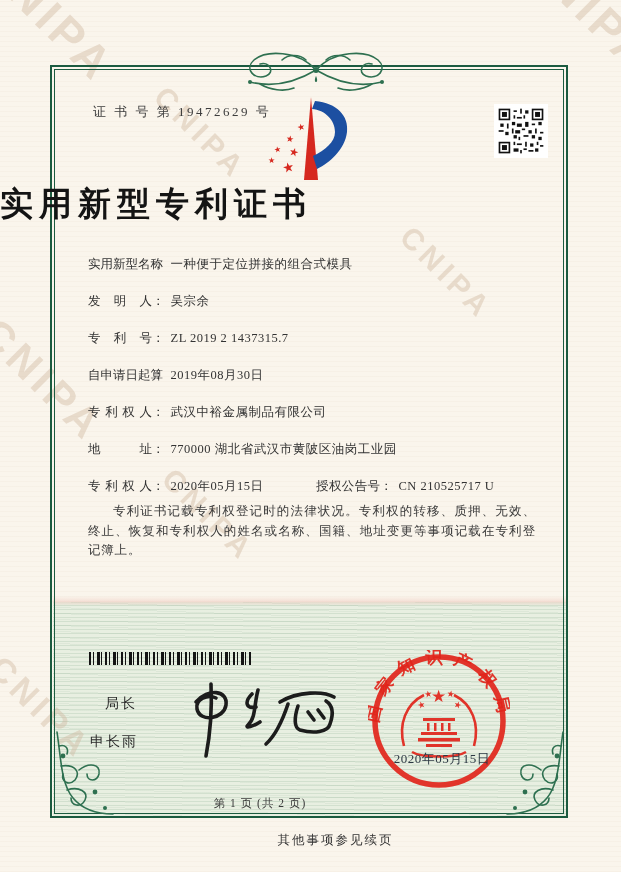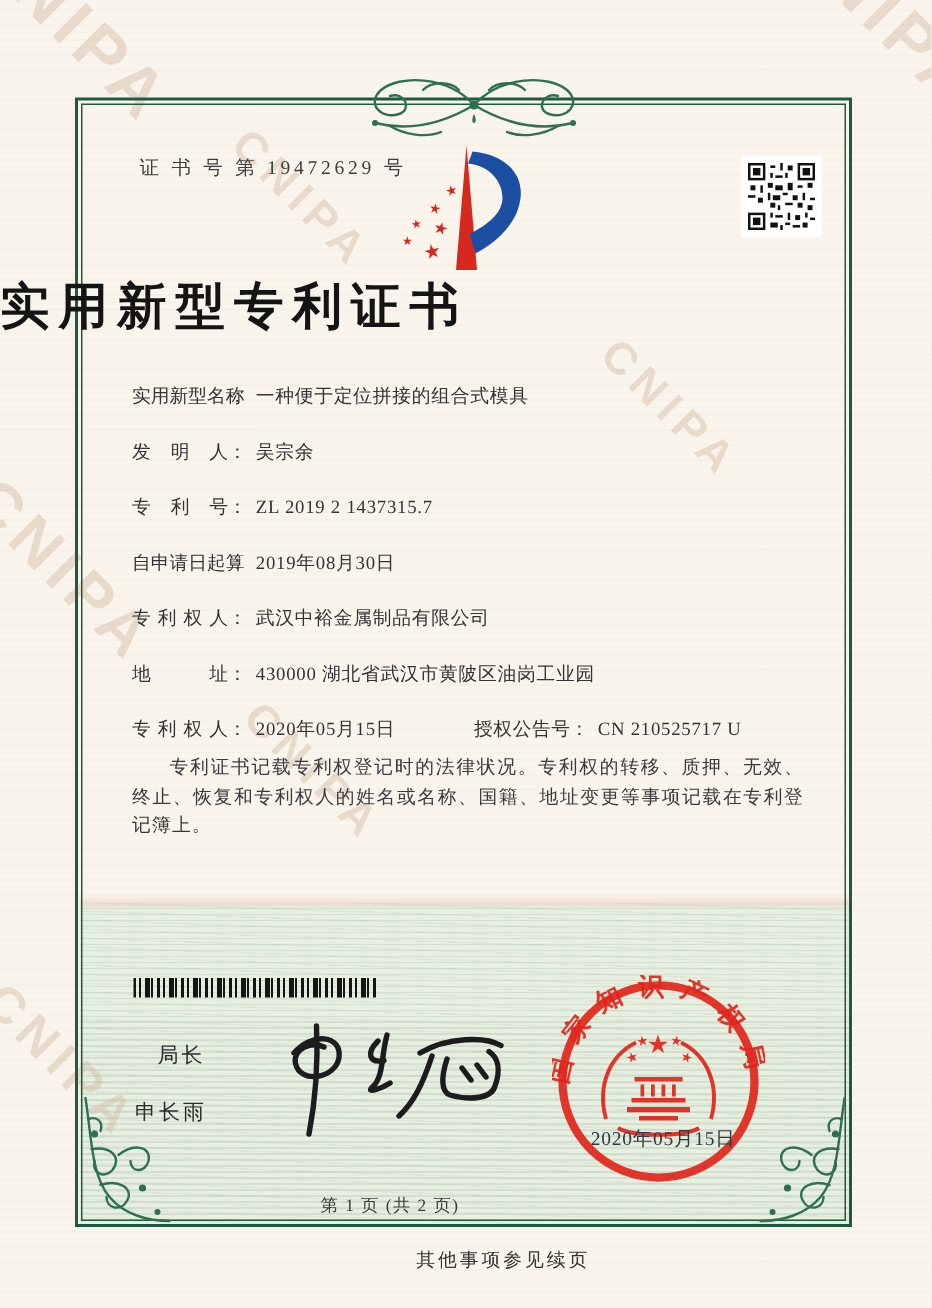--- a/index.html
+++ b/index.html
@@ -245,21 +245,21 @@
   <div class="frow" style="top:330px">
     <span class="flabel">专利号</span><span class="fcolon">：</span><span class="fvalue">ZL 2019 2 1437315.7</span>
   </div>
   <div class="frow" style="top:367px">
     <span class="flabel">自申请日起算</span><span class="fcolon">：</span><span class="fvalue">2019年08月30日</span>
   </div>
   <div class="frow" style="top:404px">
     <span class="flabel">专利权人</span><span class="fcolon">：</span><span class="fvalue">武汉中裕金属制品有限公司</span>
   </div>
   <div class="frow" style="top:441px">
-    <span class="flabel">地址</span><span class="fcolon">：</span><span class="fvalue">430000 湖北省武汉市黄陂区油岗工业园</span>
+    <span class="flabel">地址</span><span class="fcolon">：</span><span class="fvalue">770000 湖北省武汉市黄陂区油岗工业园</span>
   </div>
   <div class="frow" style="top:478px">
     <span class="flabel">专利权人</span><span class="fcolon">：</span><span class="fvalue">2020年05月15日</span>
     <span class="grant-pair2">
       <span class="flabel">授权公告号</span><span class="fcolon">：</span><span class="fvalue">CN 210525717 U</span>
     </span>
   </div>
 
   <div class="body-text">
     <p>专利证书记载专利权登记时的法律状况。专利权的转移、质押、无效、终止、恢复和专利权人的姓名或名称、国籍、地址变更等事项记载在专利登记簿上。</p>

